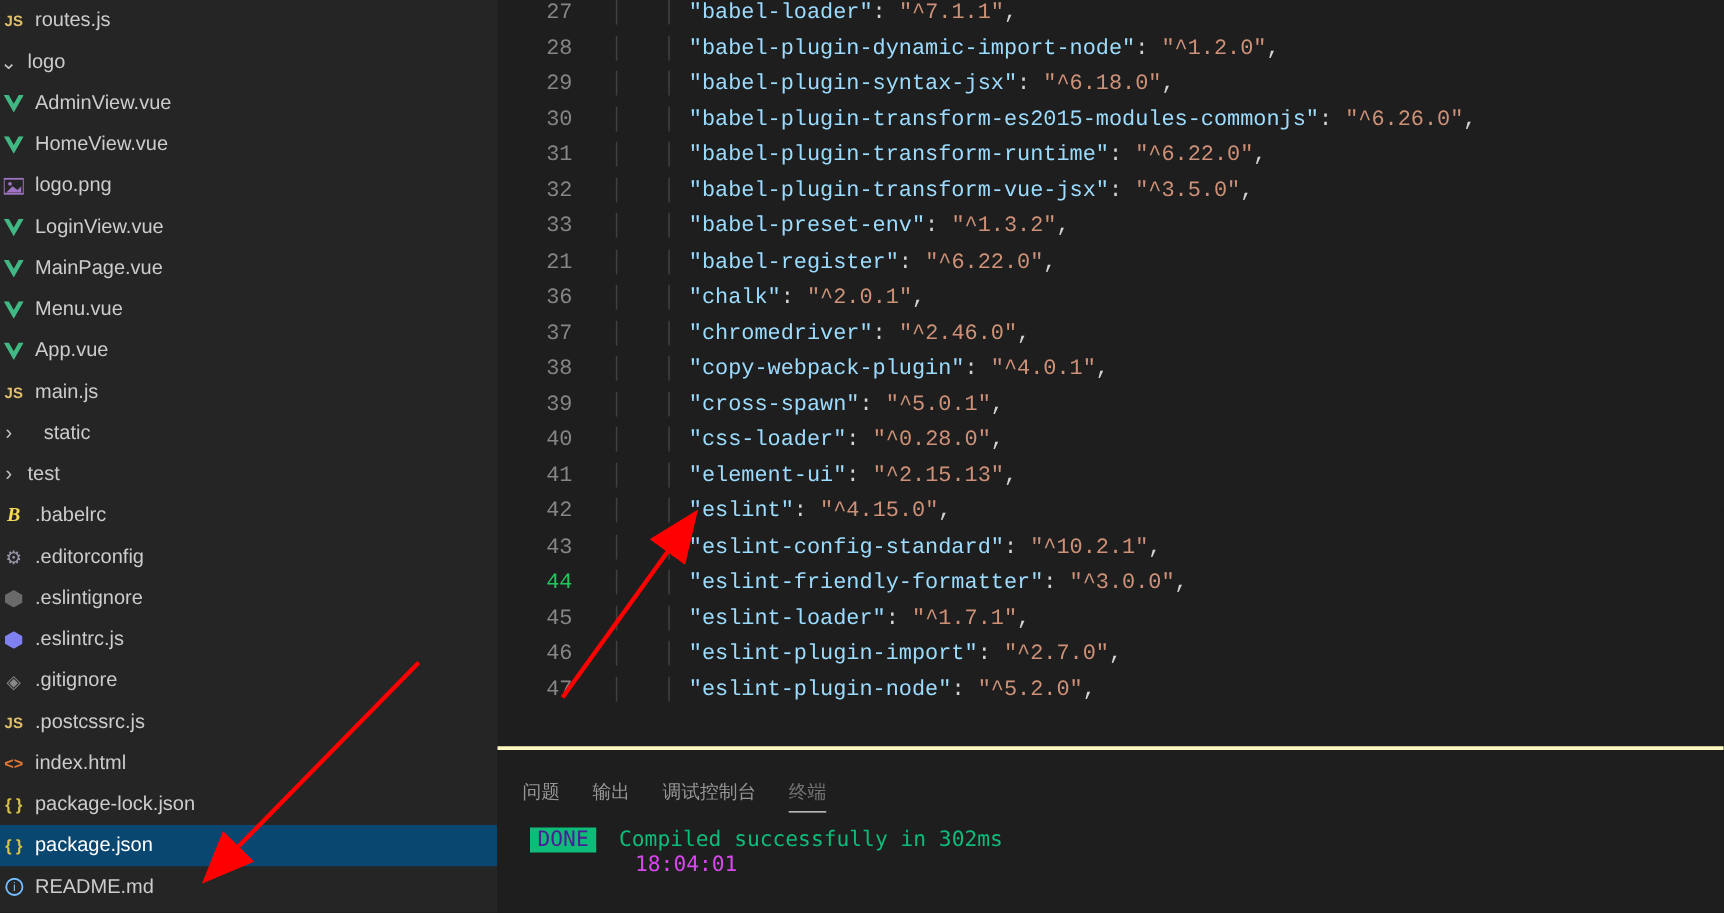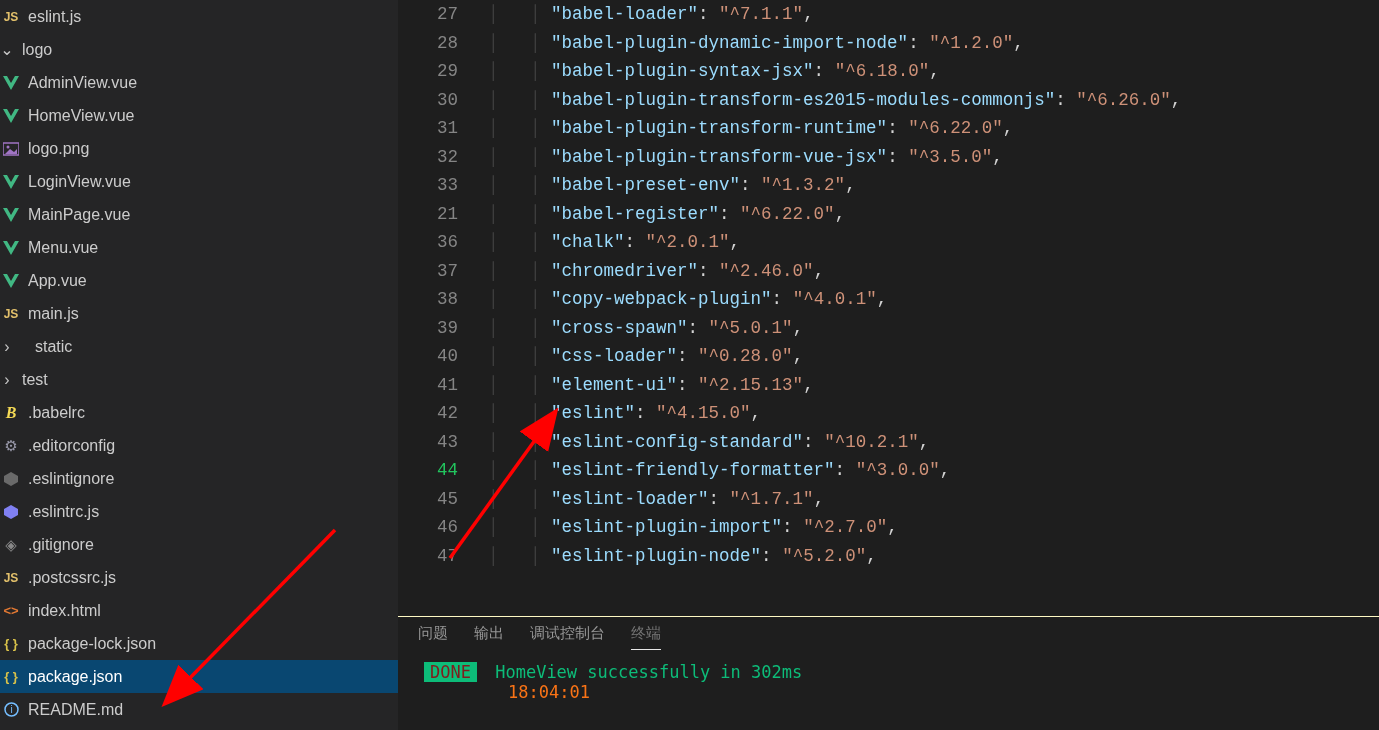--- a/index.html
+++ b/index.html
@@ -12,52 +12,52 @@
   .explorer .icon{width:22px;display:inline-flex;justify-content:center;align-items:center;margin-right:6px}
   .ind2{padding-left:62px}
   .ind3{padding-left:76px}
   .i40{padding-left:40px}
   .i58{padding-left:58px}
   .explorer svg{display:block}
   
   .editor-area{flex:1;display:flex;flex-direction:column;background:#1e1e1e;position:relative}
   .code-scroll{flex:1;overflow:hidden;position:relative}
   .gutter-bg{position:absolute;left:0;top:0;bottom:0;width:78px;}
-  .code-line{display:flex;align-items:center;height:28.5px;font-family:Consolas,"Courier New",monospace;font-size:17.5px}
+  .code-line{display:flex;height:28.5px;font-family:Consolas,"Courier New",monospace;font-size:17.5px}
   .ln{width:60px;text-align:right;color:#858585;padding-right:30px;user-select:none}
   .code{white-space:pre}
   .indent-guide{color:#404040}
   .str-key{color:#9cdcfe}
   .str-val{color:#ce9178}
   .punct{color:#d4d4d4}
   .cursor-line .ln{color:#22c55e}
   
-  .panel{height:110px;border-top:1px solid #fef9c3;background:#1e1e1e;display:flex;flex-direction:column;padding-top:3px}
+  .panel{height:110px;border-top:3px solid #fef9c3;background:#1e1e1e;display:flex;flex-direction:column;padding-top:20px}
   .panel-tabs{display:flex;gap:26px;padding:4px 20px 8px 20px;font-family:"Microsoft YaHei","Segoe UI",sans-serif;font-size:15px;color:#969696}
   .panel-tabs .tab{padding-bottom:6px;cursor:pointer}
   .panel-tabs .tab.active{color:#737373;border-bottom:1px solid #e7e7e7}
   .term-body{padding:4px 0 0 26px;font-family:Consolas,monospace;font-size:17px}
   .done-badge{background:#107c10;color:#111;padding:0 6px;display:inline-block;margin-right:8px;font-weight:normal;color:#1e1e1e}
-  .done-badge{background:#0dbc79;color:#7f1d1d}
+  .done-badge{background:#0dbc79;color:#4c1d95}
   .term-green{color:#0dbc79}
-  .term-dim{color:#f97316}
+  .term-dim{color:#d946ef}
   
   .arrow-svg{position:absolute;left:0;top:0;pointer-events:none}
 </style>
 </head>
 <body>
 
 <div class="root">
 
   <div class="explorer" id="explorer">
       <div class="row ind3">
         <span class="icon">
           <span style="color:#e2c06b;font-weight:bold;font-size:12px;font-family:sans-serif">JS</span>
         </span>
-        <span>eslint.js</span>
+        <span>routes.js</span>
       </div>
       <div class="row ind2">
         <span class="chev">⌄</span>
         <span style="margin-left:6px">logo</span>
       </div>
       <div class="row ind3">
         <span class="icon">
           <svg width="16" height="14">
             <polygon points="0,0 8,14 16,0 12,0 8,7 4,0" fill="#41b883"></polygon>
           </svg>
@@ -287,21 +287,21 @@
     <div class="panel">
       <div class="panel-tabs">
         <div class="tab">问题</div>
         <div class="tab">输出</div>
         <div class="tab">调试控制台</div>
         <div class="tab active">终端</div>
       </div>
       <div class="term-body">
         <div>
           <span class="done-badge"> DONE </span>
-          <span class="term-green">HomeView successfully in 302ms</span>
+          <span class="term-green">Compiled successfully in 302ms</span>
         </div>
         <div style="padding-left:84px" class="term-dim">18:04:01</div>
       </div>
     </div>
   </div>
 
   <svg class="arrow-svg" width="1379" height="730">
     <defs>
       <marker id="ah" markerWidth="12" markerHeight="12" refX="2" refY="5" orient="auto">
         <polygon points="0,0 12,5 0,10" fill="#ff0000"></polygon>

